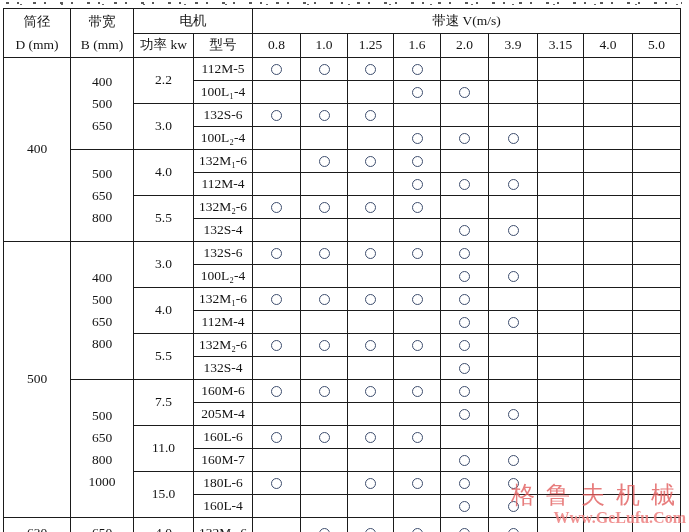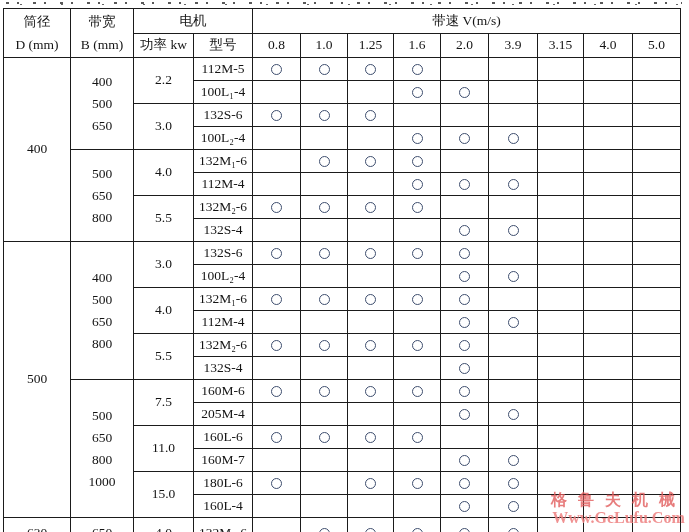--- a/index.html
+++ b/index.html
@@ -17,22 +17,22 @@
   .sel thead tr.h1 th{height:24px;}
   .sel thead tr.h2 th{height:23px;text-align:center;}
   .sel tbody td{height:22px;}
   .sel tbody tr.last td{height:30px;}
   .twoline div{line-height:23px;}
   .bw div{line-height:22px;}
   .bw{vertical-align:middle;}
   .circle{display:inline-block;width:11px;height:11px;border:1.3px solid #3e4e6e;border-radius:50%;
       box-sizing:border-box;vertical-align:middle;}
   .watermark{position:absolute;right:3px;bottom:5px;z-index:5;text-align:center;pointer-events:none;}
-  .wm-brand{font-size:16px;font-weight:bold;letter-spacing:11px;color:#e25d5d;opacity:.8;white-space:nowrap;}
-  .wm-url{font-size:16px;font-weight:bold;color:#ee8080;opacity:.85;margin-top:-2px;white-space:nowrap;}
+  .wm-brand{font-size:24px;font-weight:normal;letter-spacing:11px;color:#e25d5d;opacity:.8;white-space:nowrap;}
+  .wm-url{font-size:16px;font-weight:bold;color:#ee8080;opacity:.85;margin-top:-2px;white-space:nowrap;text-align:right;}
 </style>
 </head>
 <body>
 
 <div class="page">
   <div class="title-remnant"></div>
 
   <table class="sel">
     <colgroup>
       <col style="width:67px">

